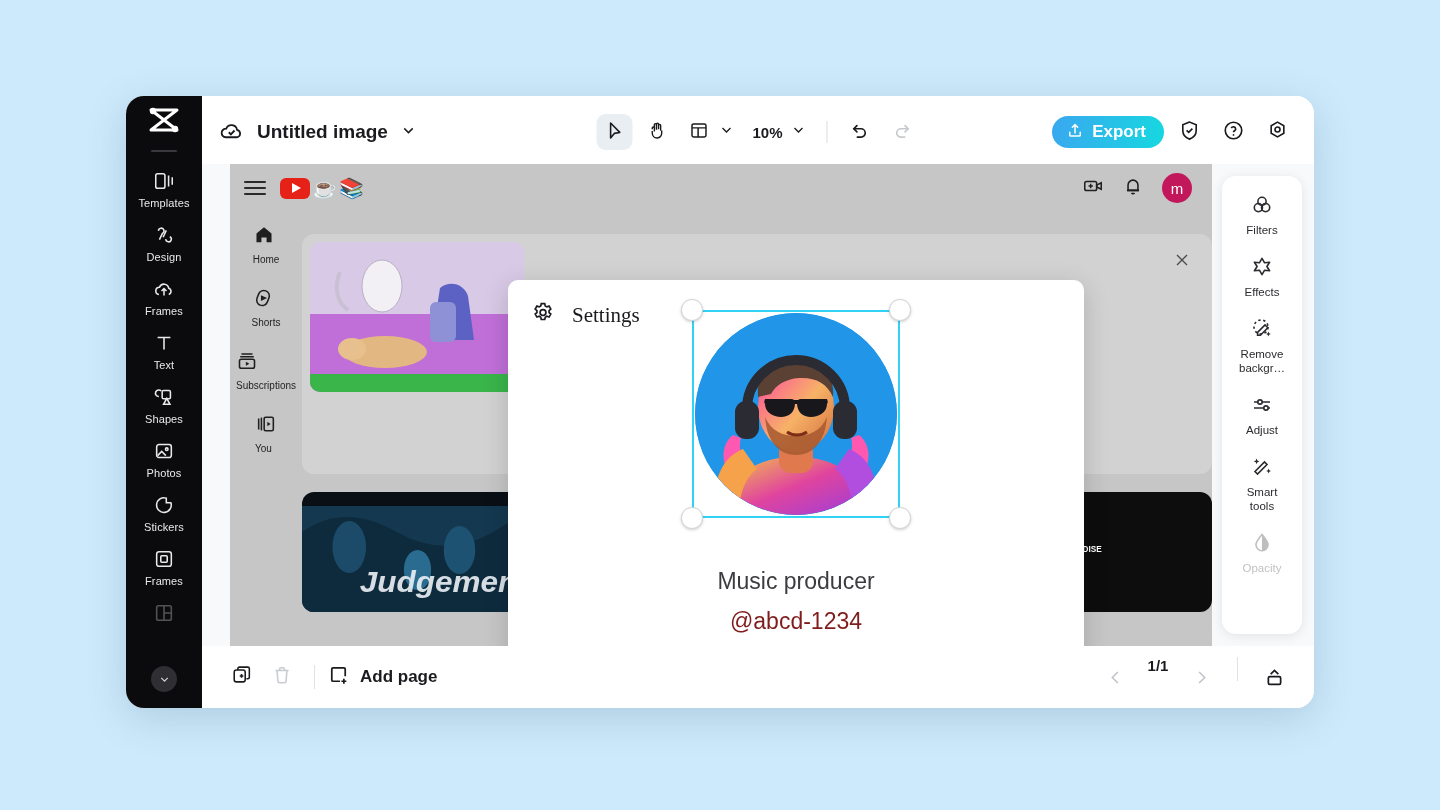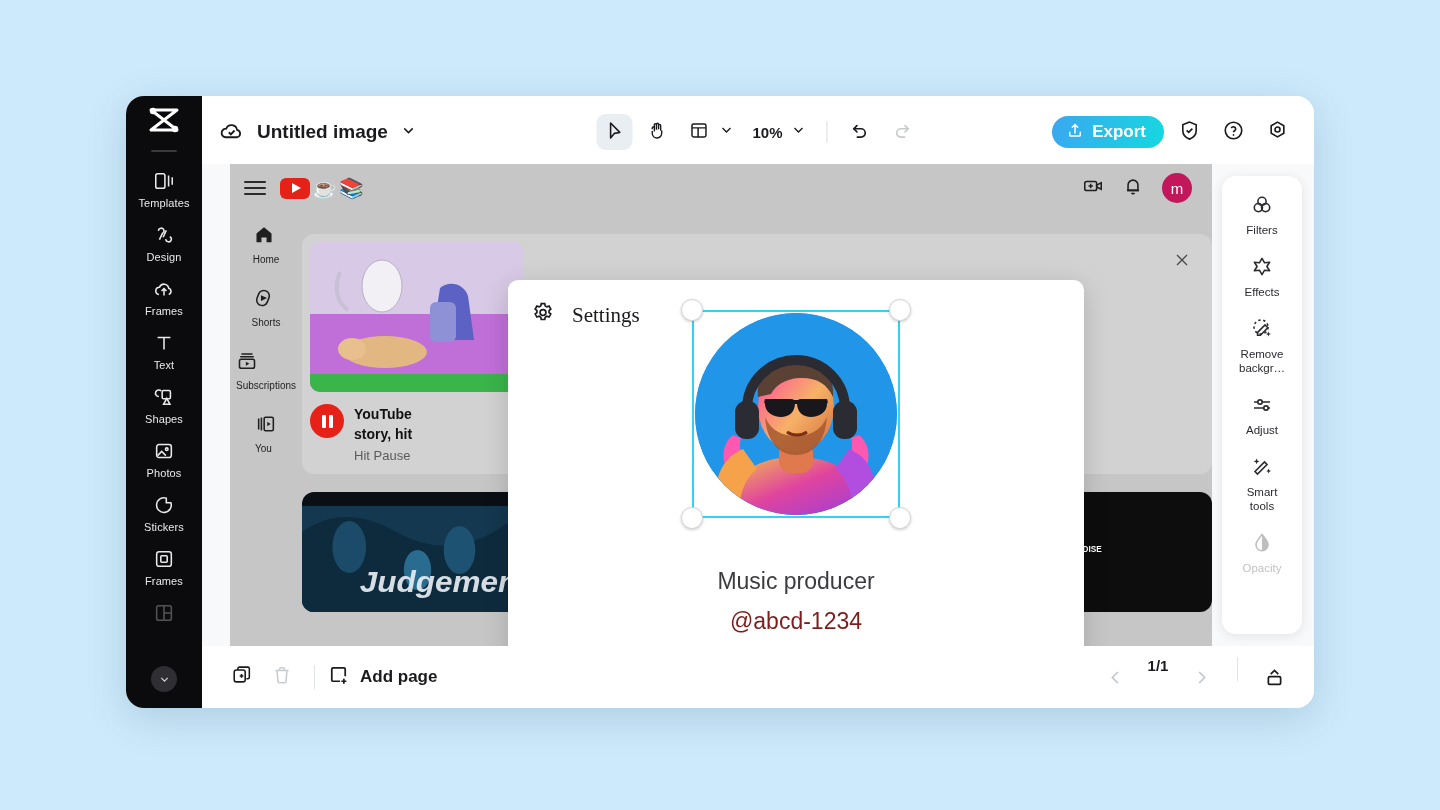--- a/index.html
+++ b/index.html
@@ -502,33 +502,20 @@
                     <rect width="214" height="150" fill="#d8c9e6"></rect>
                     <rect y="72" width="214" height="78" fill="#c06fd8"></rect>
                     <rect y="132" width="214" height="18" fill="#39b54a"></rect>
                     <ellipse cx="72" cy="44" rx="20" ry="26" fill="#f2f0f5" stroke="#b9b0c4"></ellipse>
                     <path d="M30 30c-6 14-4 30 8 38" stroke="#c9c0d3" stroke-width="4" fill="none"></path>
                     <ellipse cx="75" cy="110" rx="42" ry="16" fill="#e3b781"></ellipse>
                     <ellipse cx="42" cy="107" rx="14" ry="11" fill="#e8c08d"></ellipse>
                     <path d="M130 46c10-8 24-4 28 8l6 44h-42z" fill="#5b62c4"></path>
                     <rect x="120" y="60" width="26" height="40" rx="6" fill="#8e91d6"></rect>
                   </svg>
-                </div>
-                <div id="hero-meta">
-                  <span id="hero-badge">
-                      <i></i>
-                      <i></i>
-                    </span>
-                  <div>
-                    <div id="hero-title">
-                      <span>YouTube</span><br>
-                      <span>story, hit</span>
-                    </div>
-                    <div id="hero-sub">Hit Pause</div>
-                  </div>
                 </div>
               </div>
               <div id="hero-right">
                 <span id="hero-close">
                   <svg width="20" height="20" viewBox="0 0 24 24" fill="none" stroke="#4a4a4a" stroke-width="1.6">
                     <path d="M6 6l12 12M18 6 6 18"></path>
                   </svg>
                 </span>
                 <div id="hero-head">pause</div>
                 <div id="hero-desc">otive? Watch this to see</div>

